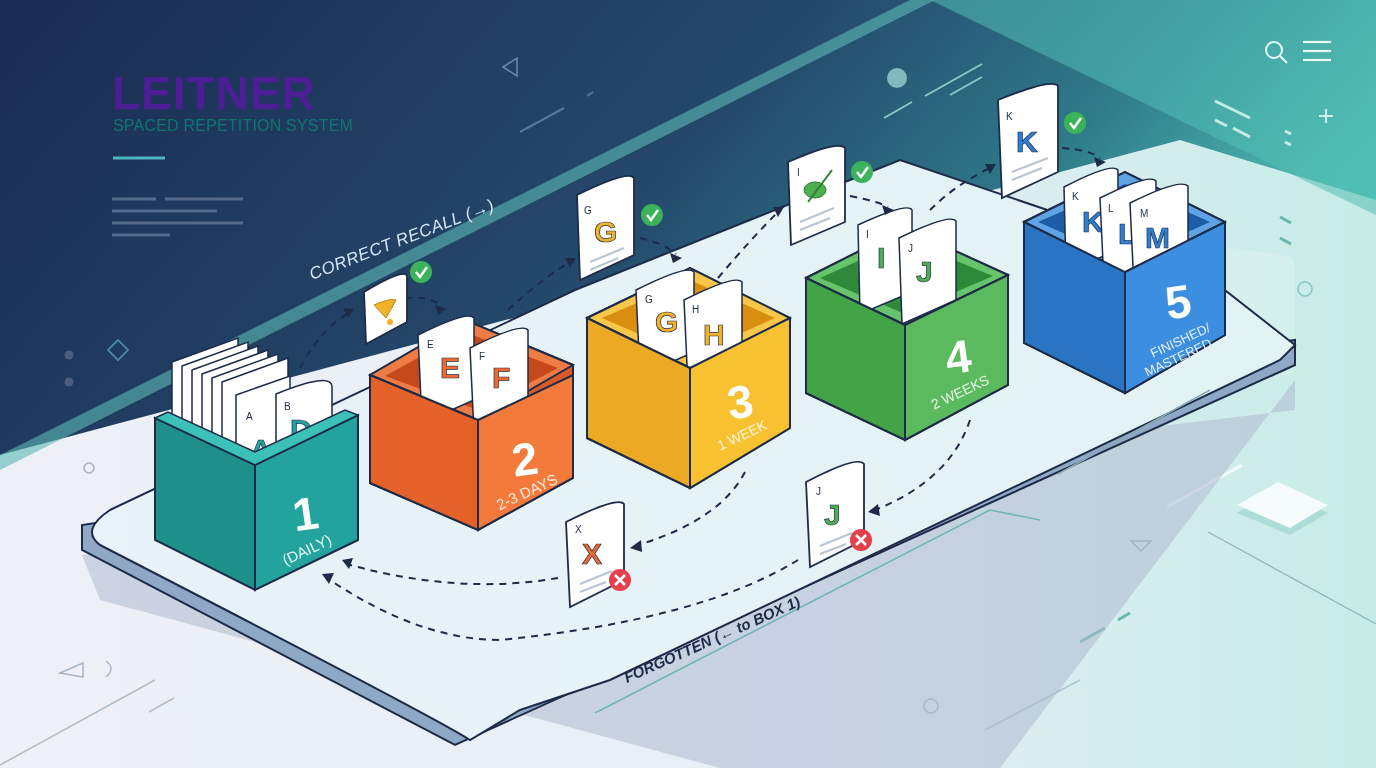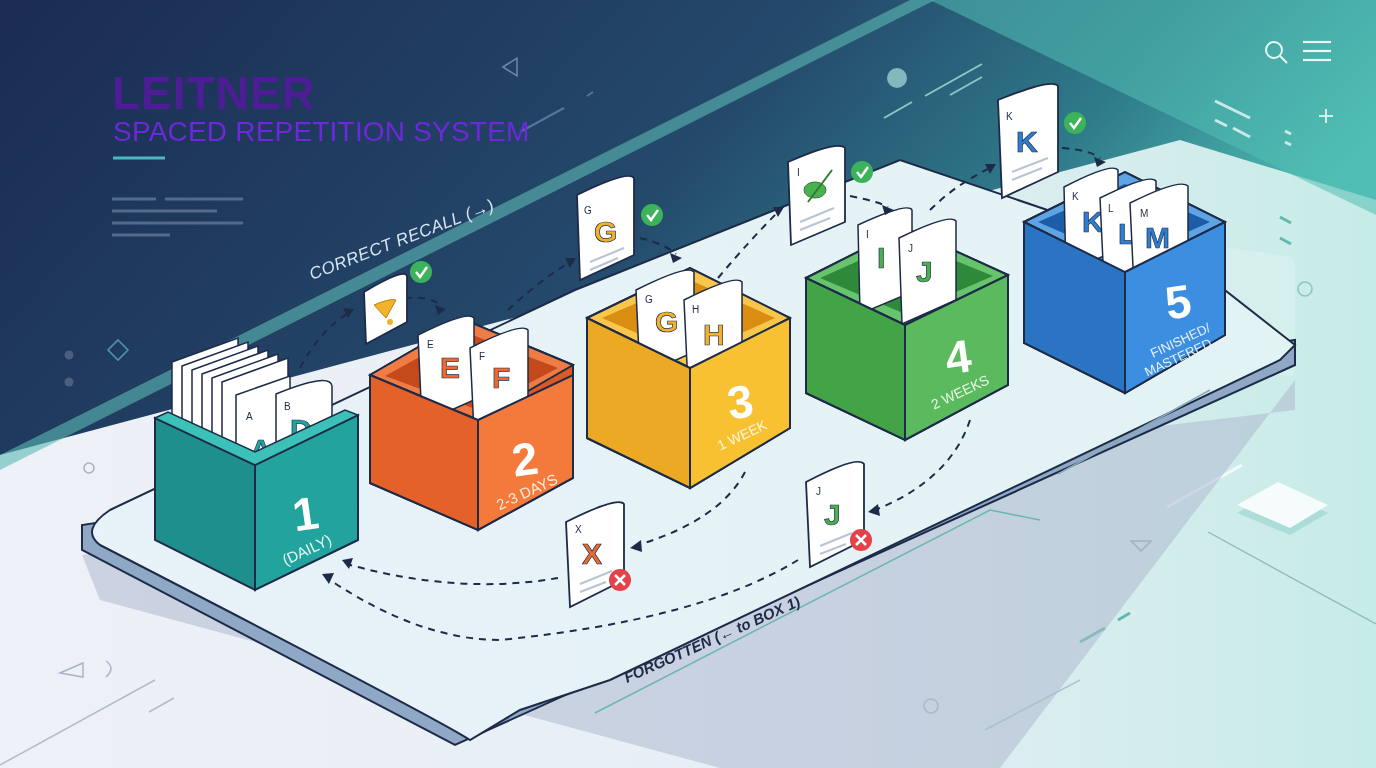--- a/index.html
+++ b/index.html
@@ -1,20 +1,20 @@
 <!DOCTYPE html>
 <html><head>
 <meta charset="utf-8">
 <style>
   html,body{margin:0;padding:0;}
   body{width:1376px;height:768px;overflow:hidden;position:relative;font-family:"Liberation Sans","DejaVu Sans",sans-serif;background:#e9eef5;}
   #stage{position:absolute;left:0;top:0;width:1376px;height:768px;}
   svg text{font-family:"Liberation Sans","DejaVu Sans",sans-serif;}
   .hdr-title{position:absolute;left:112px;top:70px;color:#4c1d95;font-weight:700;font-size:46px;letter-spacing:1px;line-height:1;}
-  .hdr-sub{position:absolute;left:113px;top:118px;color:#6d28d9;font-size:28px;letter-spacing:0.2px;line-height:1;}
+  .hdr-sub{position:absolute;left:113px;top:118px;color:#0f766e;font-size:16px;letter-spacing:0.2px;line-height:1;}
   .icon-btn{position:absolute;cursor:pointer;}
 </style>
 </head>
 <body>
 
 <div id="stage">
 <svg width="1376" height="768" viewBox="0 0 1376 768" xmlns="http://www.w3.org/2000/svg">
   <defs>
     <linearGradient id="bgNavy" x1="0" y1="0" x2="1" y2="0.3">
       <stop offset="0" stop-color="#1b2b52"></stop>

